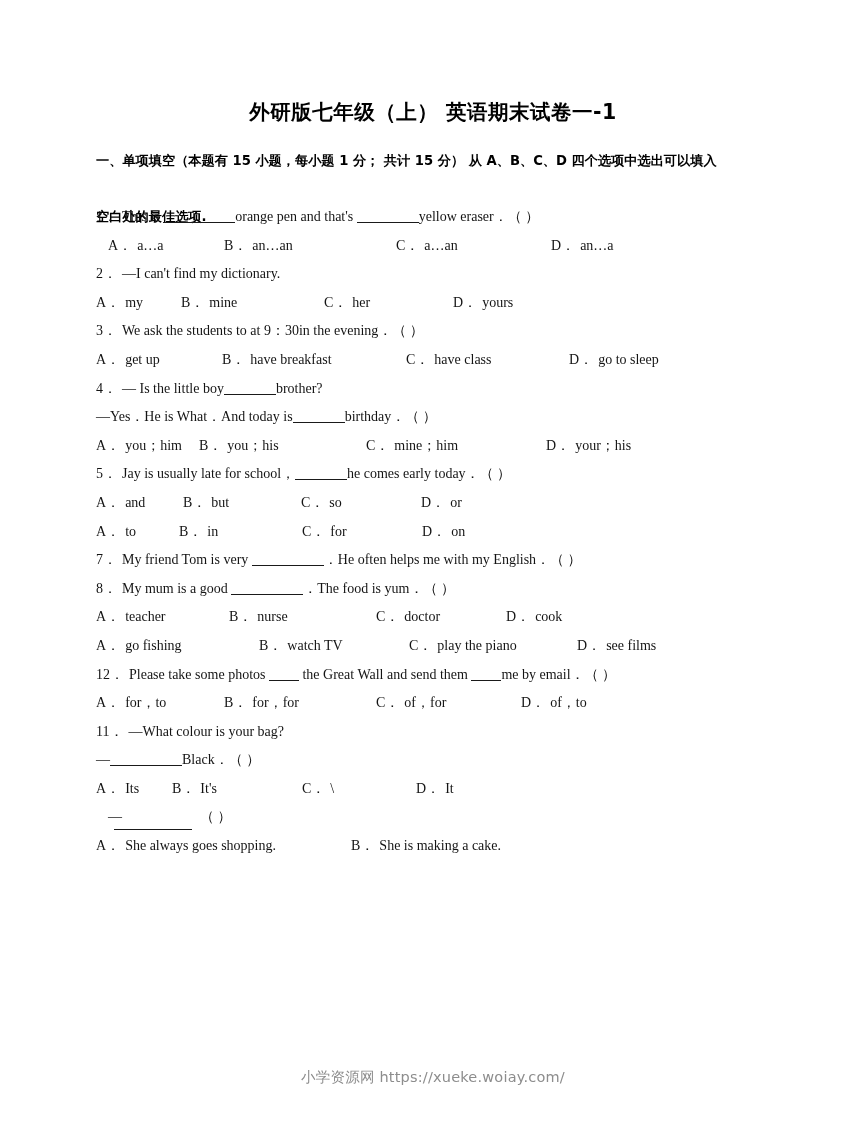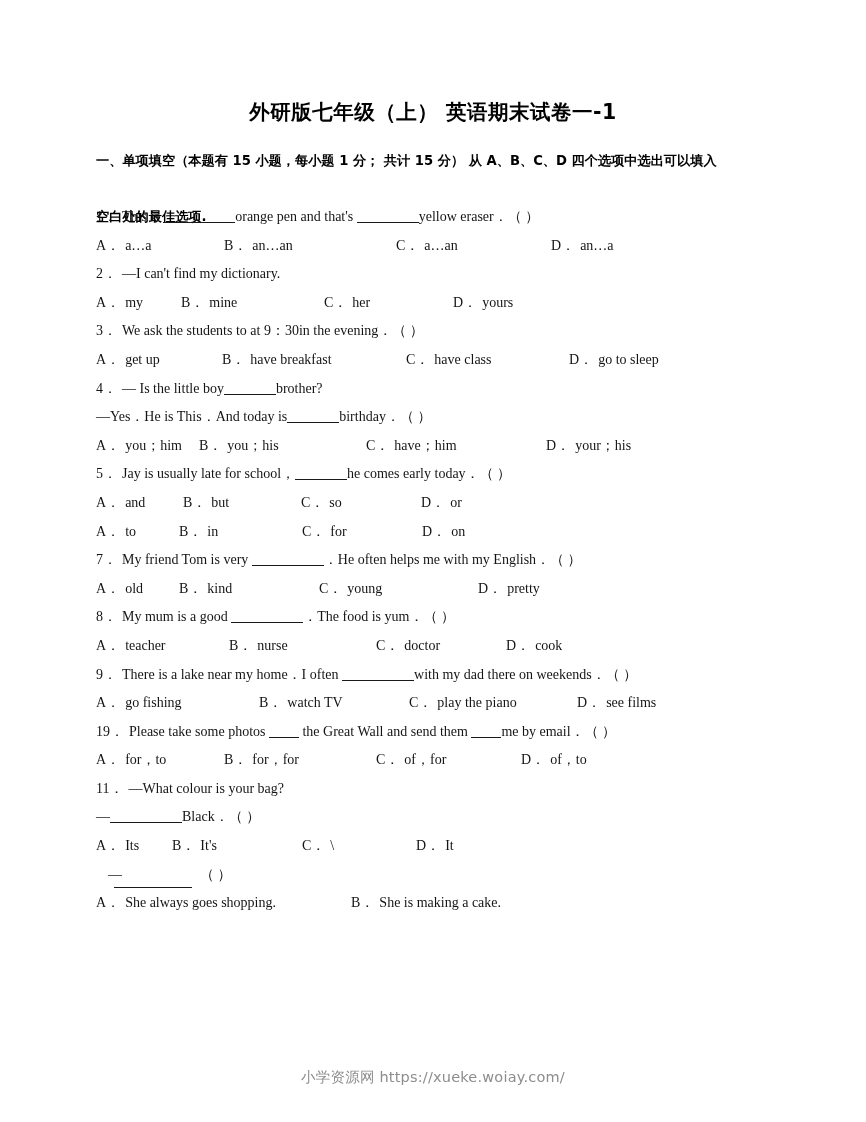--- a/index.html
+++ b/index.html
@@ -136,21 +136,21 @@
     <span>一、单项填空（本题有 15 小题，每小题 1 分；  共计 15 分） 从 A、B、C、D 四个选项中选出可以填入</span>
     <span class="l2">空白处的最佳选项.</span>
   </div>
 
   <div class="body-block">
 
     <div class="qline">
       <span class="num">1．</span><span class="sp-sm"></span><span>This is </span><span class="blank w72"></span><span>orange pen and that's </span><span class="blank w62"></span><span>yellow eraser．（    ）</span>
     </div>
     <div class="opts">
-      <span class="opt" style="left:0px"><span>A．</span><span class="sp-sm"></span><span>a…a</span></span>
+      <span class="opt" style="left:12px"><span>A．</span><span class="sp-sm"></span><span>a…a</span></span>
       <span class="opt" style="left:128px"><span>B．</span><span class="sp-sm"></span><span>an…an</span></span>
       <span class="opt" style="left:300px"><span>C．</span><span class="sp-sm"></span><span>a…an</span></span>
       <span class="opt" style="left:455px"><span>D．</span><span class="sp-sm"></span><span>an…a</span></span>
     </div>
 
     <div class="qline">
       <span class="num">2．</span><span class="sp-sm"></span><span>—I can't find my dictionary.</span>
     </div>
     <div class="opts">
       <span class="opt" style="left:0px"><span>A．</span><span class="sp-sm"></span><span>my</span></span>
@@ -166,26 +166,26 @@
       <span class="opt" style="left:0px"><span>A．</span><span class="sp-sm"></span><span>get up</span></span>
       <span class="opt" style="left:126px"><span>B．</span><span class="sp-sm"></span><span>have breakfast</span></span>
       <span class="opt" style="left:310px"><span>C．</span><span class="sp-sm"></span><span>have class</span></span>
       <span class="opt" style="left:473px"><span>D．</span><span class="sp-sm"></span><span>go to sleep</span></span>
     </div>
 
     <div class="qline">
       <span class="num">4．</span><span class="sp-sm"></span><span>— Is the little boy</span><span class="blank w52"></span><span>brother?</span>
     </div>
     <div class="qline cont">
-      <span>—Yes．He is This．And today is</span><span class="blank w52"></span><span>birthday．（    ）</span>
+      <span>—Yes．He is What．And today is</span><span class="blank w52"></span><span>birthday．（    ）</span>
     </div>
     <div class="opts">
       <span class="opt" style="left:0px"><span>A．</span><span class="sp-sm"></span><span>you；him</span></span>
       <span class="opt" style="left:103px"><span>B．</span><span class="sp-sm"></span><span>you；his</span></span>
-      <span class="opt" style="left:270px"><span>C．</span><span class="sp-sm"></span><span>have；him</span></span>
+      <span class="opt" style="left:270px"><span>C．</span><span class="sp-sm"></span><span>mine；him</span></span>
       <span class="opt" style="left:450px"><span>D．</span><span class="sp-sm"></span><span>your；his</span></span>
     </div>
 
     <div class="qline">
       <span class="num">5．</span><span class="sp-sm"></span><span>Jay is usually late for school，</span><span class="blank w52"></span><span>he comes early today．（    ）</span>
     </div>
     <div class="opts">
       <span class="opt" style="left:0px"><span>A．</span><span class="sp-sm"></span><span>and</span></span>
       <span class="opt" style="left:87px"><span>B．</span><span class="sp-sm"></span><span>but</span></span>
       <span class="opt" style="left:205px"><span>C．</span><span class="sp-sm"></span><span>so</span></span>
@@ -195,49 +195,40 @@
     <div class="opts">
       <span class="opt" style="left:0px"><span>A．</span><span class="sp-sm"></span><span>to</span></span>
       <span class="opt" style="left:83px"><span>B．</span><span class="sp-sm"></span><span>in</span></span>
       <span class="opt" style="left:206px"><span>C．</span><span class="sp-sm"></span><span>for</span></span>
       <span class="opt" style="left:326px"><span>D．</span><span class="sp-sm"></span><span>on</span></span>
     </div>
 
     <div class="qline">
       <span class="num">7．</span><span class="sp-sm"></span><span>My friend Tom is very </span><span class="blank w72"></span><span>．He often helps me with my English．（    ）</span>
     </div>
-    <div class="opts">
-      <span class="opt" style="left:0px"><span>A．</span><span class="sp-sm"></span><span>old</span></span>
-      <span class="opt" style="left:83px"><span>B．</span><span class="sp-sm"></span><span>kind</span></span>
-      <span class="opt" style="left:223px"><span>C．</span><span class="sp-sm"></span><span>young</span></span>
-      <span class="opt" style="left:382px"><span>D．</span><span class="sp-sm"></span><span>pretty</span></span>
-    </div>
 
     <div class="qline">
       <span class="num">8．</span><span class="sp-sm"></span><span>My mum is a good </span><span class="blank w72"></span><span>．The food is yum．（    ）</span>
     </div>
     <div class="opts">
       <span class="opt" style="left:0px"><span>A．</span><span class="sp-sm"></span><span>teacher</span></span>
       <span class="opt" style="left:133px"><span>B．</span><span class="sp-sm"></span><span>nurse</span></span>
       <span class="opt" style="left:280px"><span>C．</span><span class="sp-sm"></span><span>doctor</span></span>
       <span class="opt" style="left:410px"><span>D．</span><span class="sp-sm"></span><span>cook</span></span>
     </div>
 
-    <div class="qline">
-      <span class="num">9．</span><span class="sp-sm"></span><span>There is a lake near my home．I often </span><span class="blank w72"></span><span>with my dad there on weekends．（    ）</span>
-    </div>
     <div class="opts">
       <span class="opt" style="left:0px"><span>A．</span><span class="sp-sm"></span><span>go fishing</span></span>
       <span class="opt" style="left:163px"><span>B．</span><span class="sp-sm"></span><span>watch TV</span></span>
       <span class="opt" style="left:313px"><span>C．</span><span class="sp-sm"></span><span>play the piano</span></span>
       <span class="opt" style="left:481px"><span>D．</span><span class="sp-sm"></span><span>see films</span></span>
     </div>
 
     <div class="qline">
-      <span class="num">19．</span><span class="sp-sm"></span><span>Please take some photos </span><span class="blank w30"></span><span> the Great Wall and send them </span><span class="blank w30"></span><span>me by email．（    ）</span>
+      <span class="num">12．</span><span class="sp-sm"></span><span>Please take some photos </span><span class="blank w30"></span><span> the Great Wall and send them </span><span class="blank w30"></span><span>me by email．（    ）</span>
     </div>
     <div class="opts">
       <span class="opt" style="left:0px"><span>A．</span><span class="sp-sm"></span><span>for，to</span></span>
       <span class="opt" style="left:128px"><span>B．</span><span class="sp-sm"></span><span>for，for</span></span>
       <span class="opt" style="left:280px"><span>C．</span><span class="sp-sm"></span><span>of，for</span></span>
       <span class="opt" style="left:425px"><span>D．</span><span class="sp-sm"></span><span>of，to</span></span>
     </div>
 
     <div class="qline">
       <span class="num">11．</span><span class="sp-sm"></span><span>—What colour is your bag?</span>

